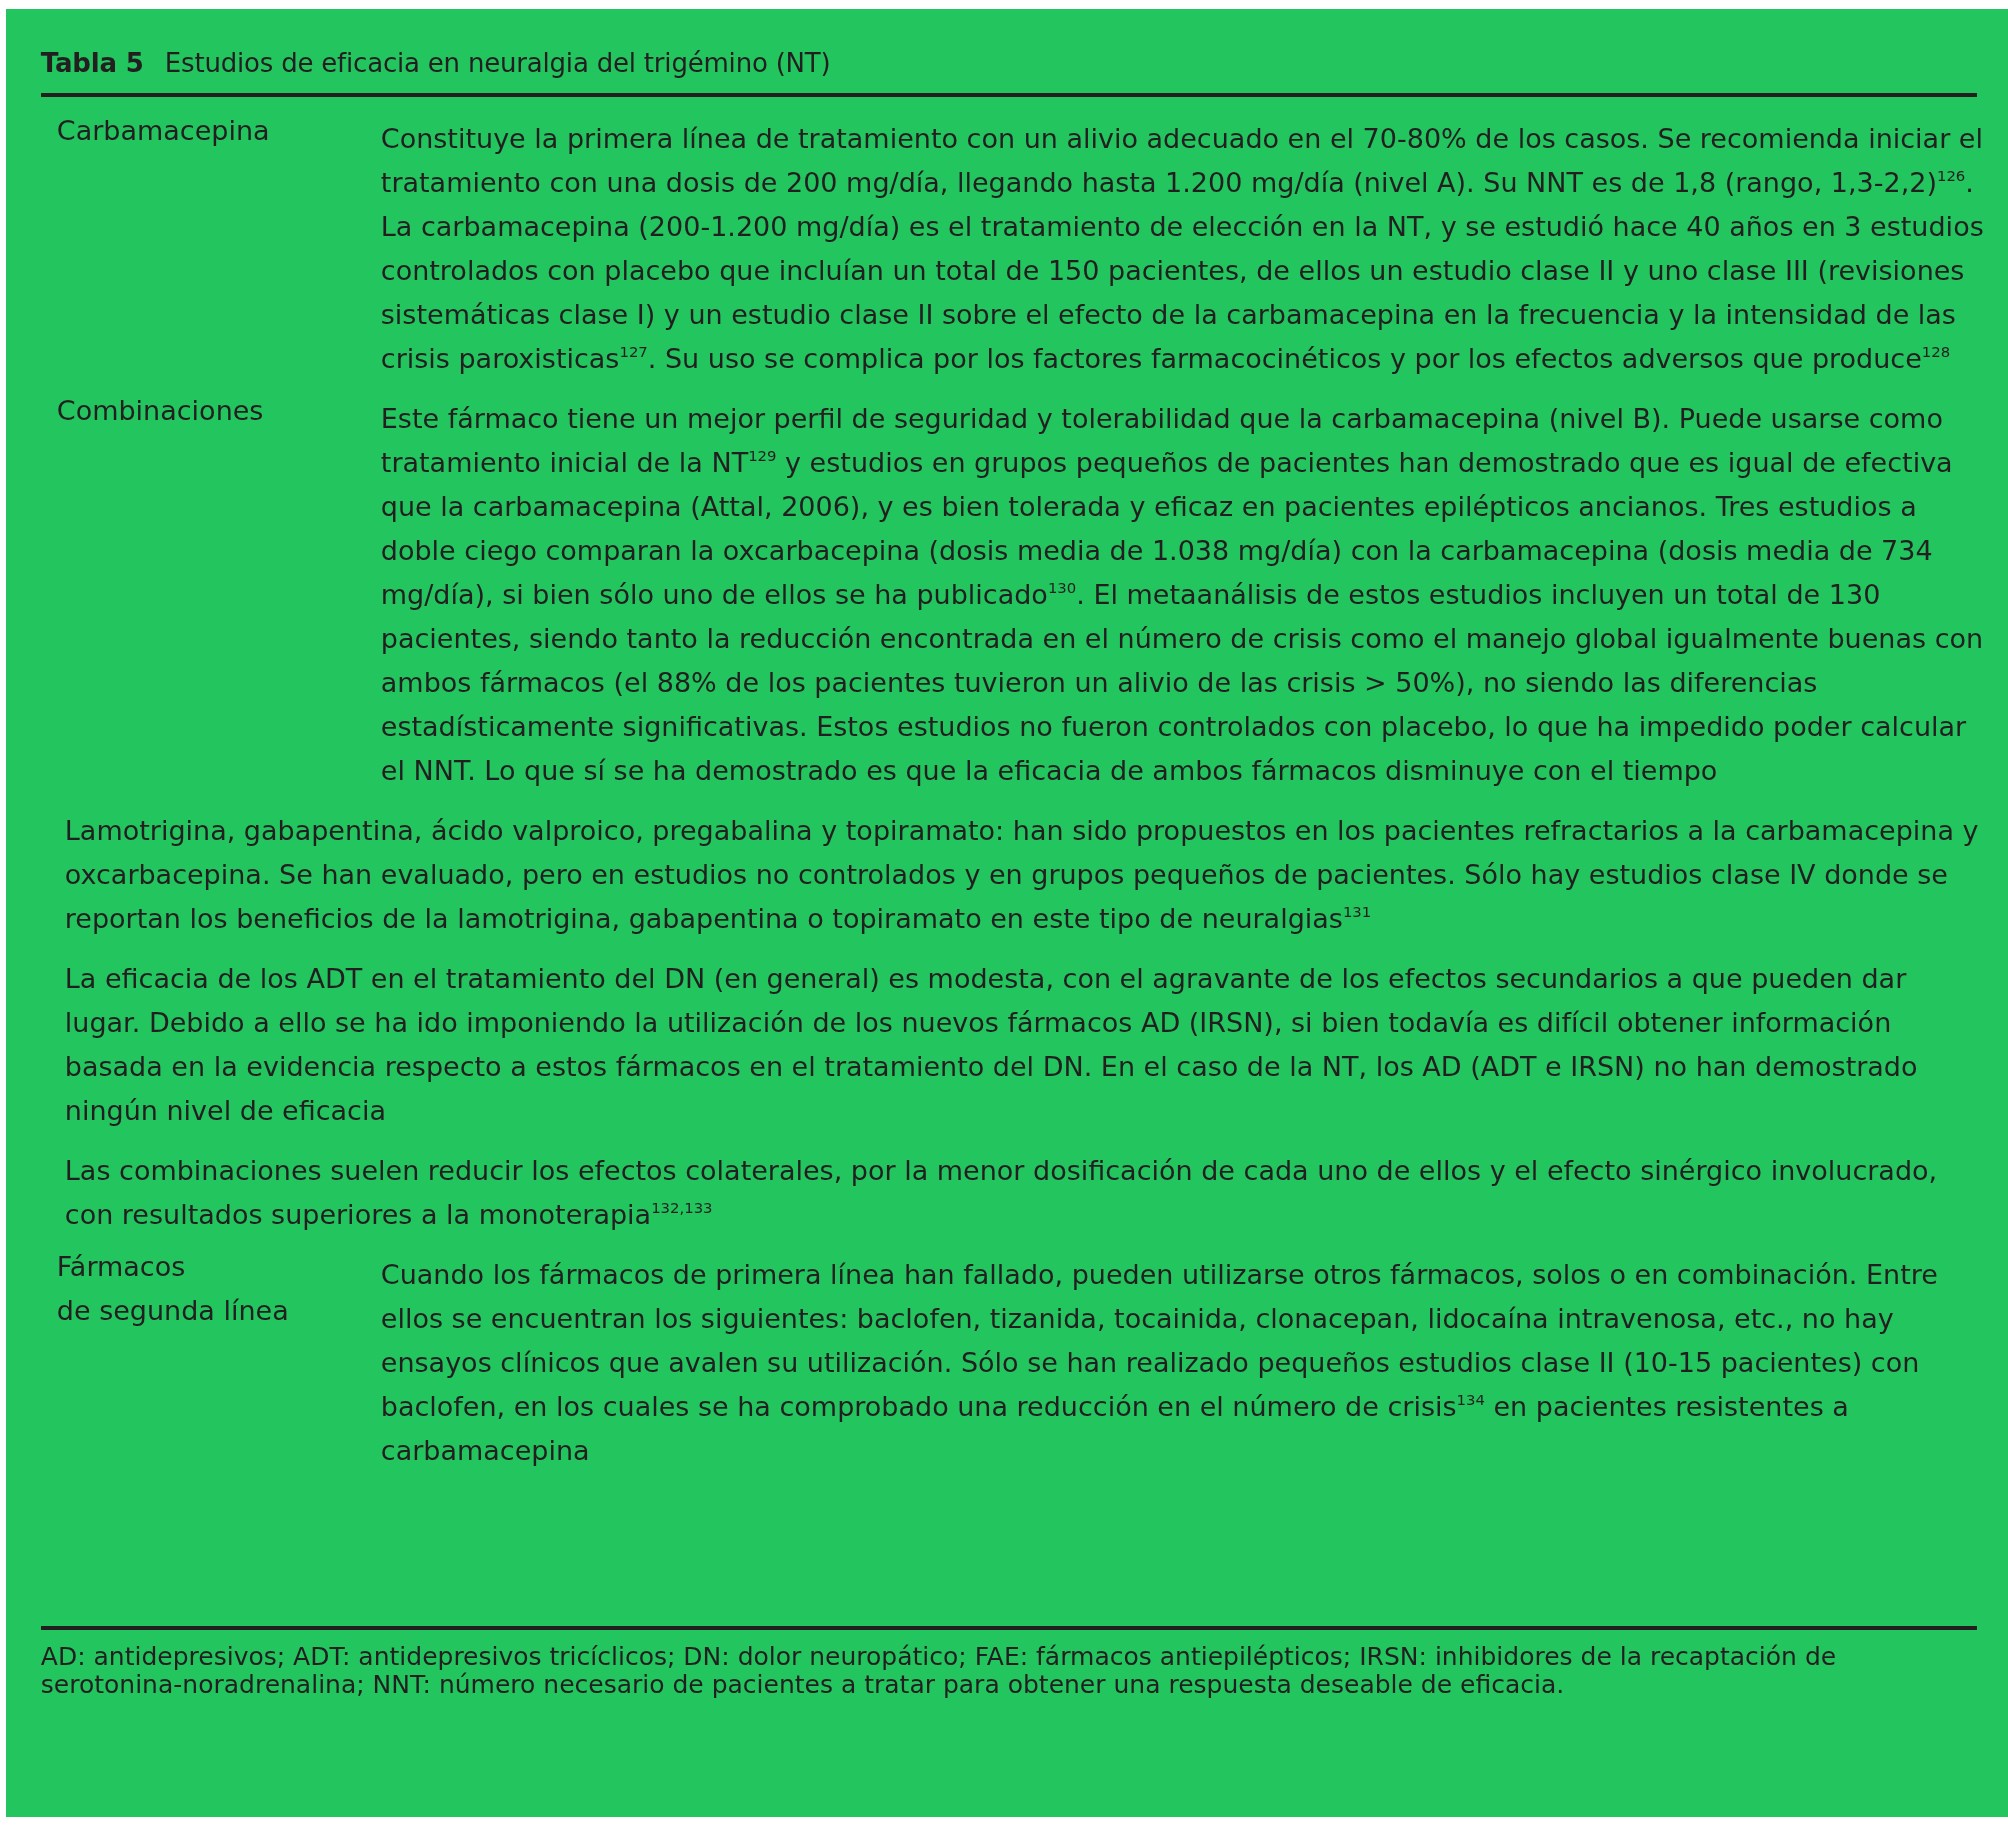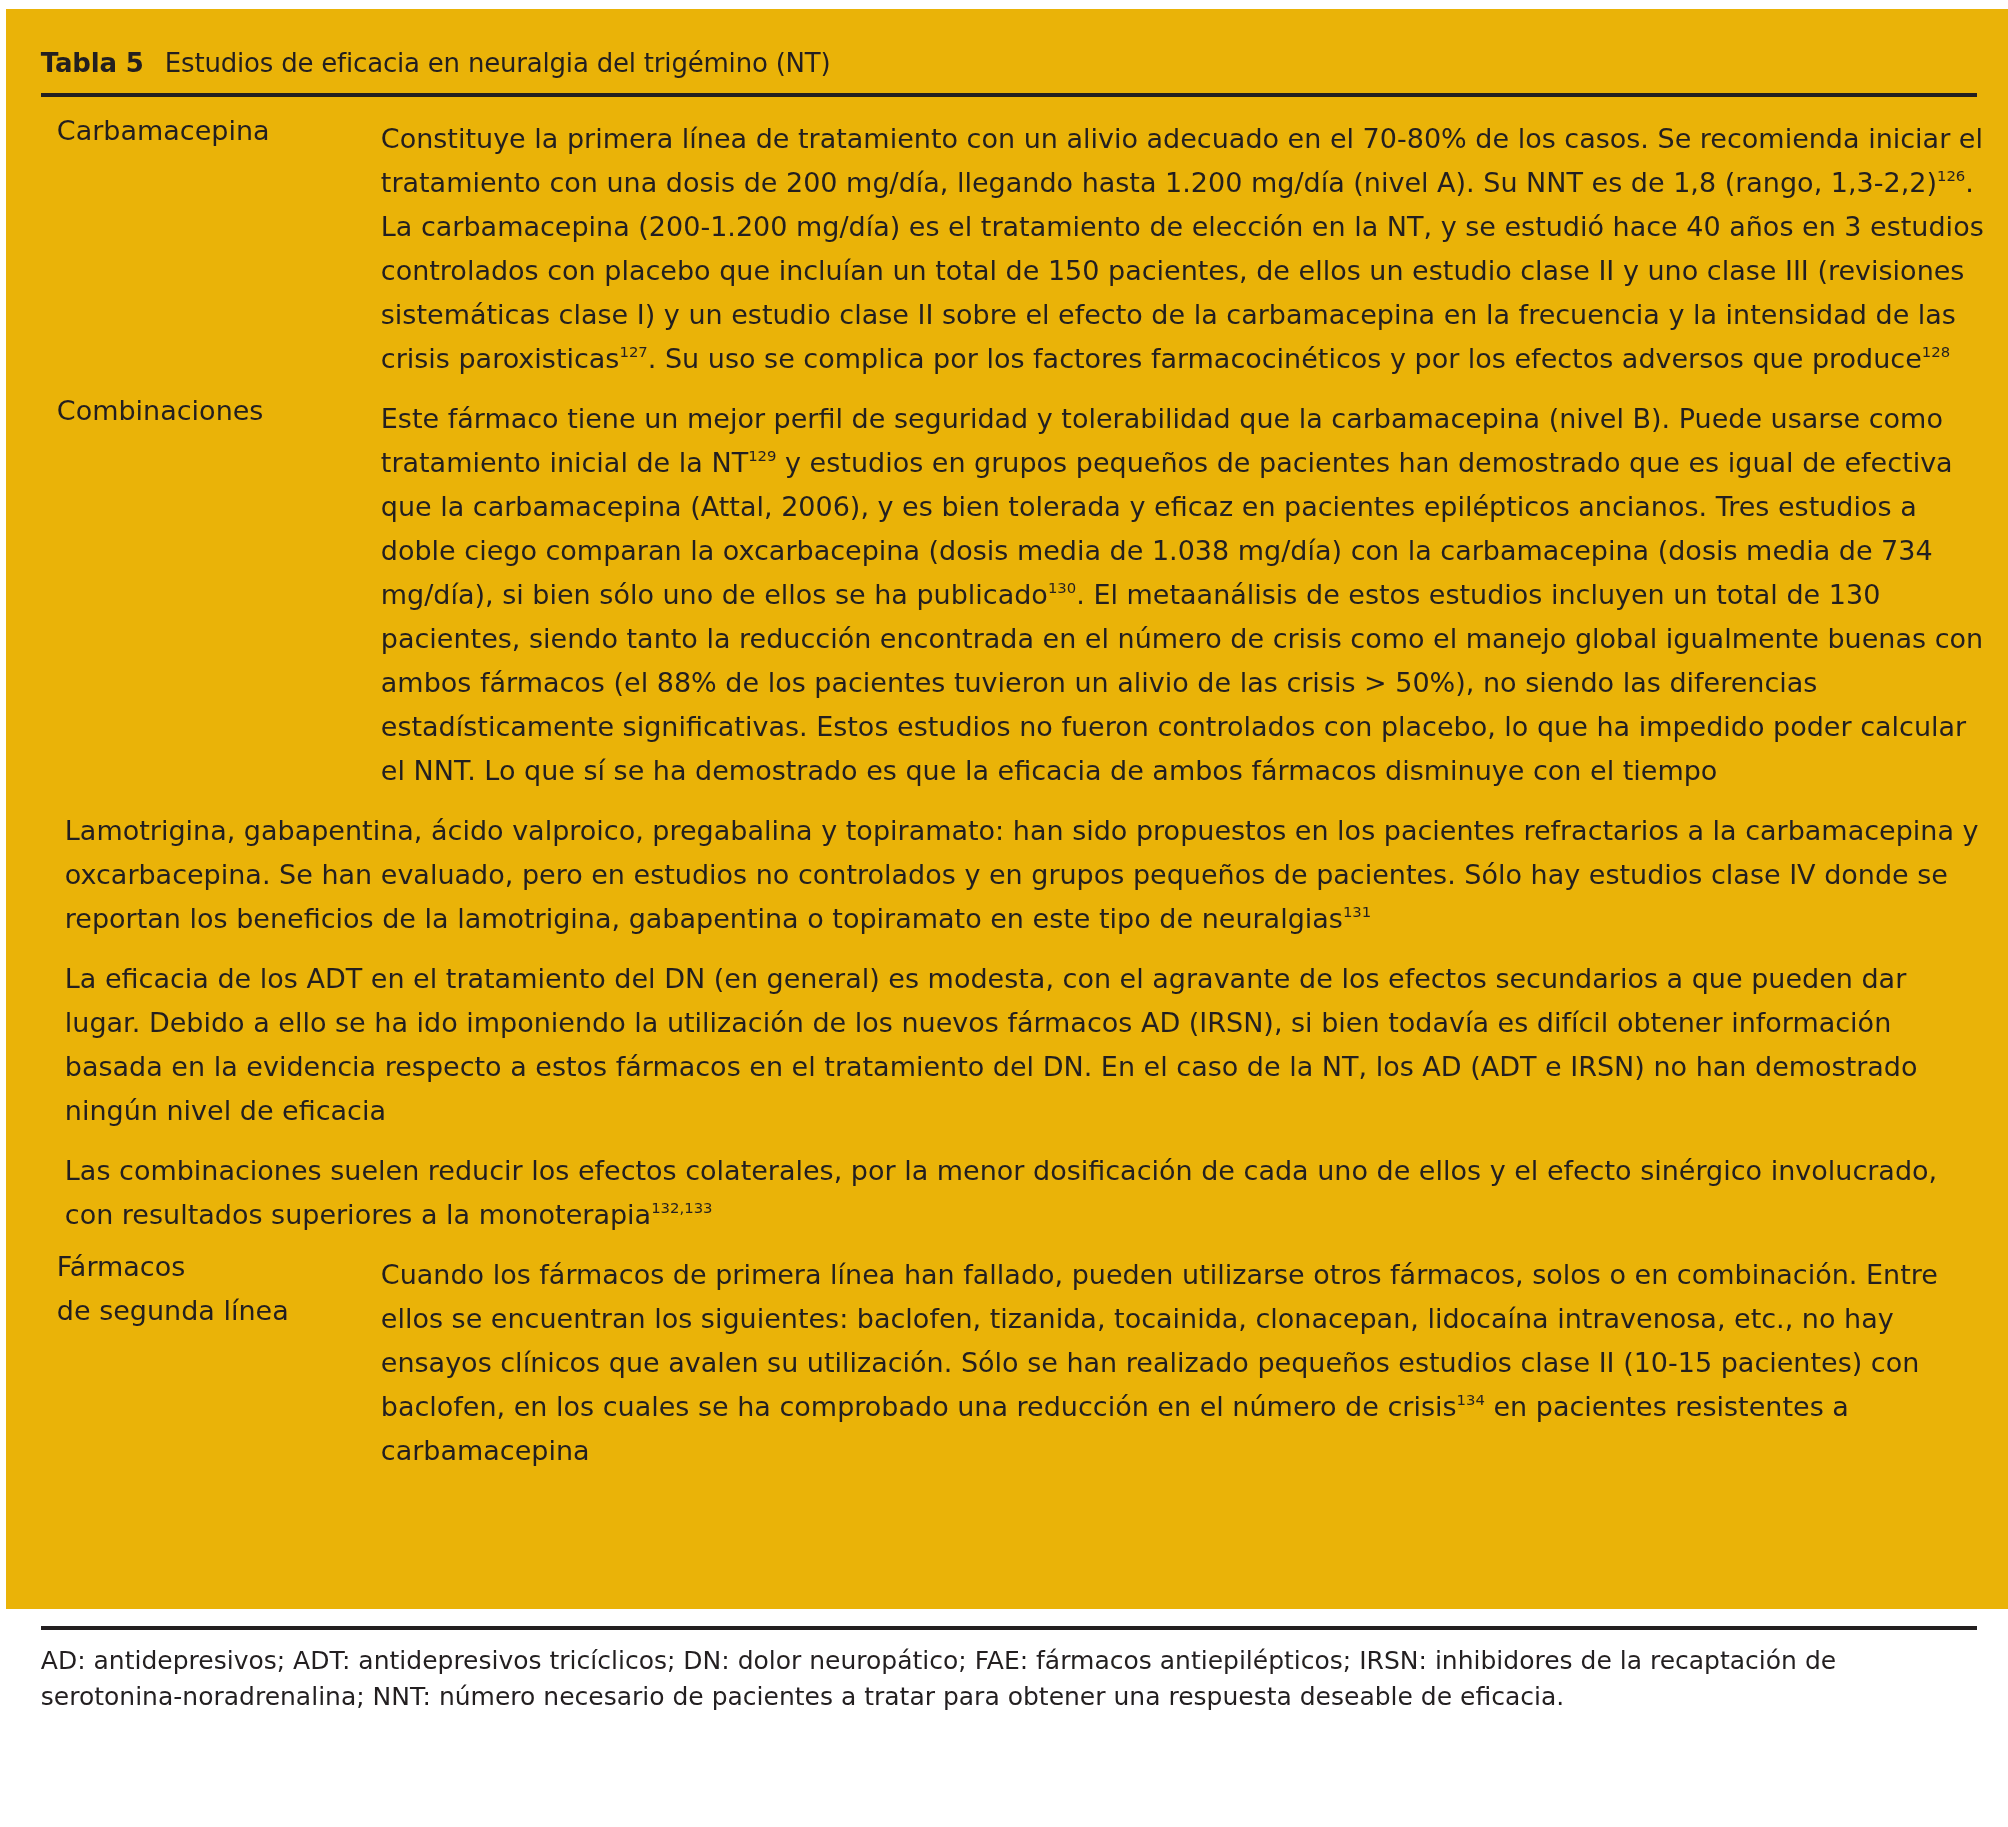--- a/index.html
+++ b/index.html
@@ -1,19 +1,19 @@
 <!DOCTYPE html>
 <html><head>
 <meta charset="utf-8">
 <style>
   html, body { margin: 0; padding: 0; background: #ffffff; }
   body { width: 2009px; height: 1827px; position: relative; overflow: hidden; }
   .panel {
-    position: absolute; left: 5.8px; top: 8.7px; width: 2003px; height: 1600px;
-    background: #eab308;
+    position: absolute; left: 5.8px; top: 8.7px; width: 2003px; height: 1808px;
+    background: #22c55e;
   }
   .inner { position: absolute; left: 35px; top: 0; width: 1936px; }
   .title {
     position: absolute; top: 39px; left: 0; white-space: nowrap;
     font-family: "DejaVu Sans", sans-serif; font-size: 26px; color: #231f20;
     letter-spacing: -0.2px;
   }
   .title .num { font-weight: bold; margin-right: 21.3px; }
   .rule-top { position: absolute; left: 0; top: 84px; width: 1936px; height: 3.9px; background: #231f20; }
   .rule-bottom { position: absolute; left: 0; top: 1617px; width: 1936px; height: 3.9px; background: #231f20; }
@@ -21,21 +21,21 @@
     position: absolute; left: 16px; top: 100px; width: 1936px;
     font-family: "DejaVu Sans", sans-serif; font-size: 27px; line-height: 44px; color: #231f20;
   }
   .row { display: flex; }
   .label { width: 316px; flex: 0 0 316px; white-space: pre-line; }
   .desc { flex: 1 1 auto; }
   .desc p { margin: 8px; }
   sup { font-size: 0.55em; line-height: 0; vertical-align: 0.75em; }
   .foot {
     position: absolute; left: 0; top: 1634px; width: 1936px;
-    font-family: "DejaVu Sans", sans-serif; font-size: 25px; line-height: 36px; color: #231f20;
+    font-family: "DejaVu Sans", sans-serif; font-size: 25px; line-height: 28px; color: #231f20;
   }
 </style>
 </head>
 <body>
 
 <div class="panel">
   <div class="inner">
     <div class="title">
       <span class="num">Tabla 5</span><span>Estudios de eficacia en neuralgia del trigémino (NT)</span>
     </div>

